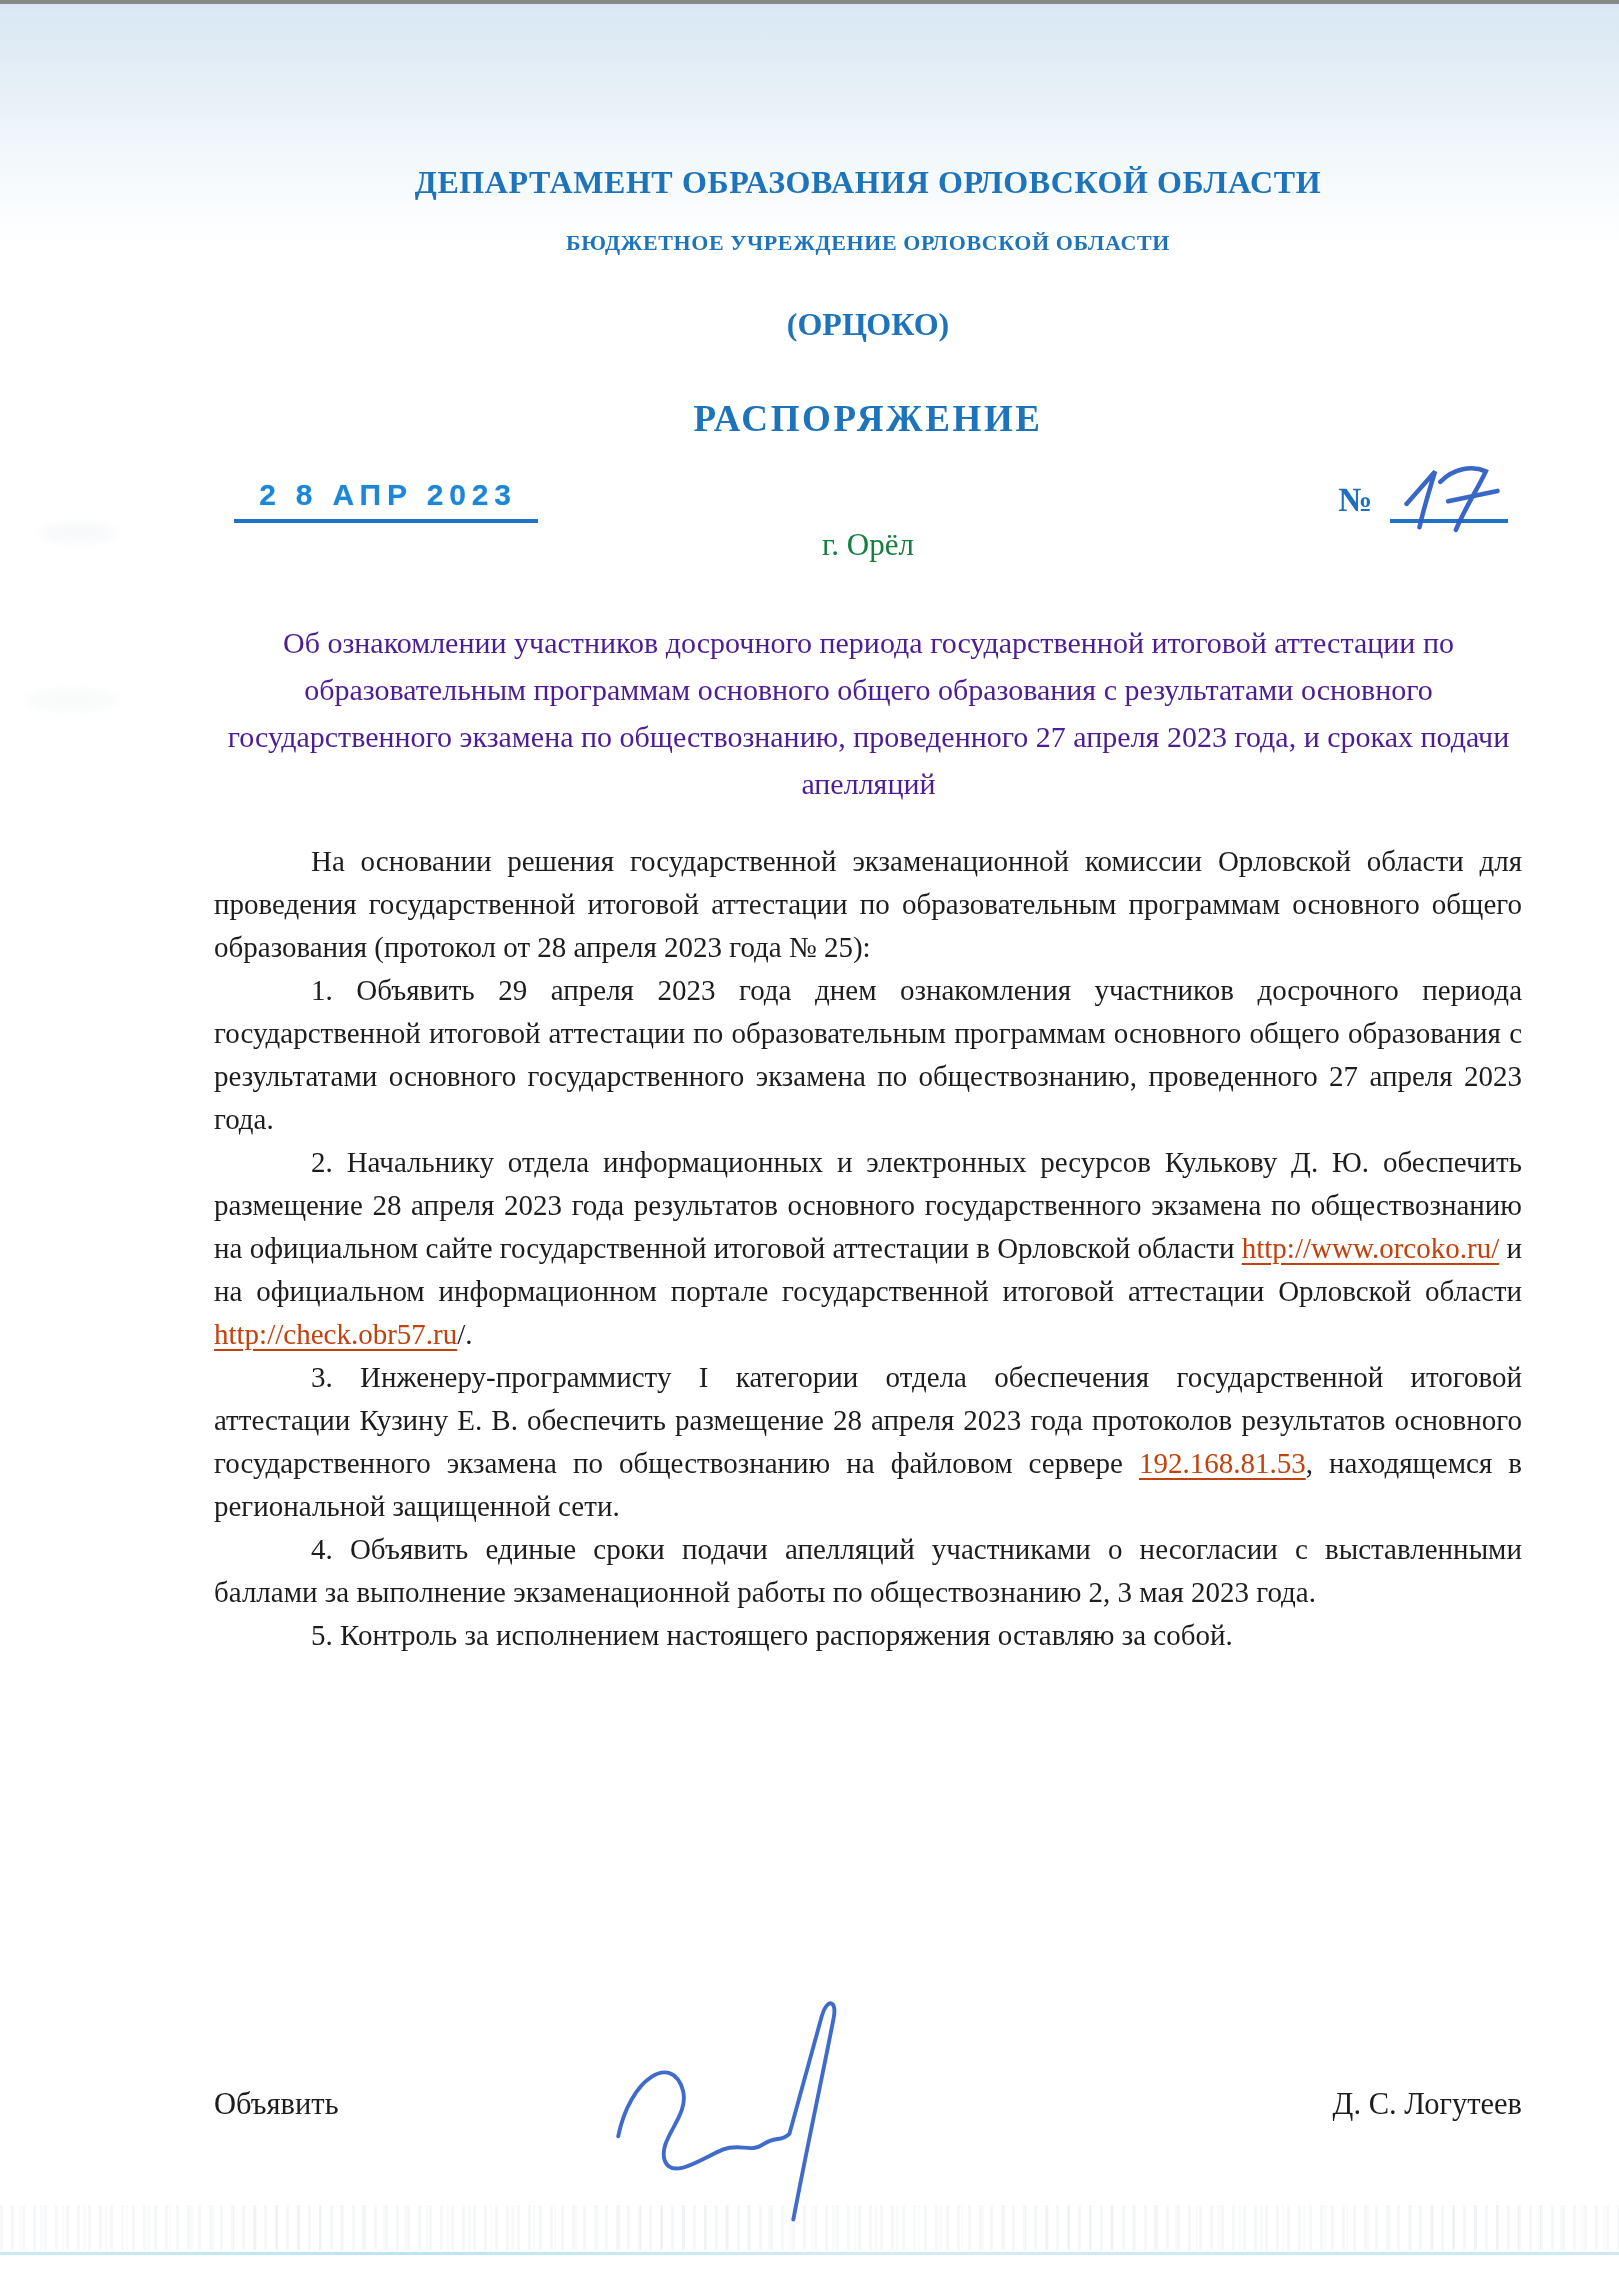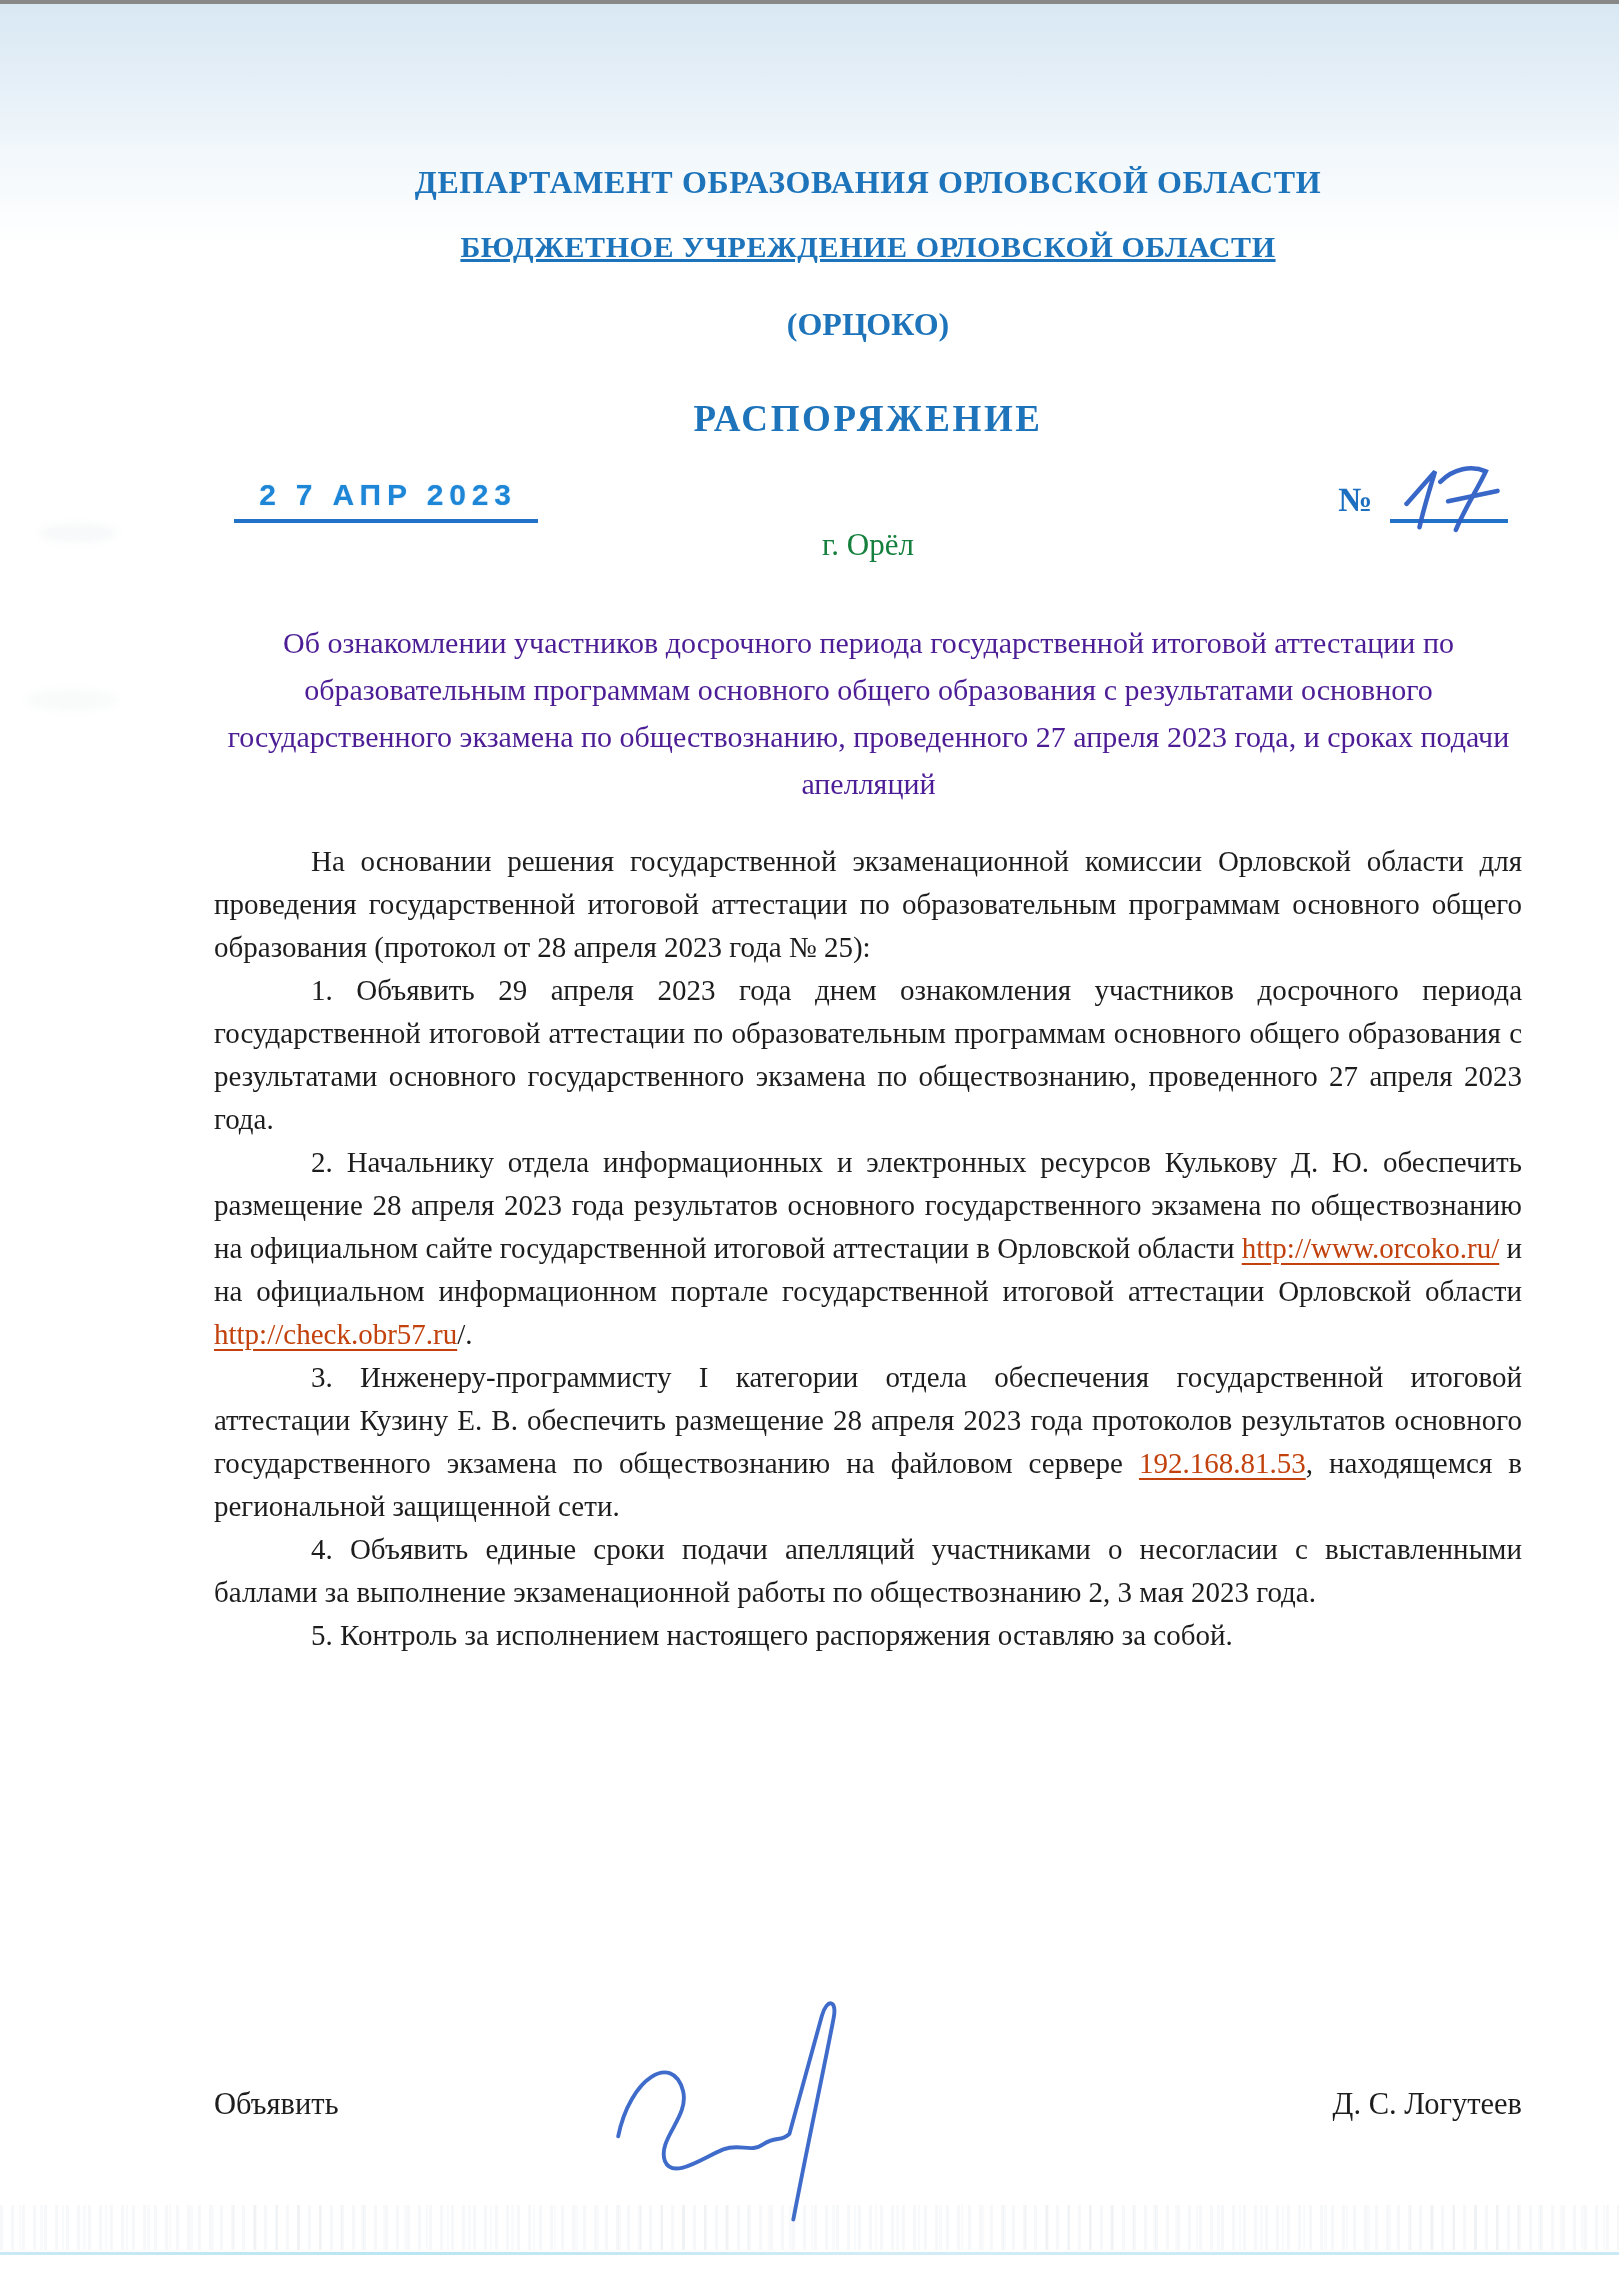--- a/index.html
+++ b/index.html
@@ -30,21 +30,21 @@
     position:absolute;left:0;top:2248px;width:100%;height:3.2px;
     background:linear-gradient(90deg,rgba(120,200,228,.40),rgba(140,212,236,.60) 25%,rgba(118,198,224,.32) 55%,rgba(150,216,238,.55) 85%,rgba(125,200,226,.4));
     pointer-events:none;
   }
   .smudge{position:absolute;border-radius:50%;filter:blur(3.9px);pointer-events:none;}
 
   .centered{position:absolute;left:214px;width:1308px;text-align:center;}
 
   .hdr{color:#1e74ba;font-weight:bold;}
   .hdr-dept{top:160px;font-size:32px;letter-spacing:0.6px;}
-  .hdr-inst1{top:226px;font-size:30px;letter-spacing:0.6px;text-decoration:underline;}
+  .hdr-inst1{top:226px;font-size:22px;letter-spacing:0.6px;}
   .hdr-inst2{top:262px;font-size:33px;}
   .hdr-abbr{top:302px;font-size:32px;}
   .doc-type{top:393px;font-size:37px;letter-spacing:2.6px;color:#1e74ba;font-weight:bold;}
 
   
   .stamp-text{
     position:absolute;left:239px;top:474px;width:298px;
     text-align:center;
     font-family:"Liberation Sans", sans-serif;
     font-weight:700;font-size:30px;letter-spacing:5.8px;
@@ -92,21 +92,21 @@
   <div class="top-tint"></div>
   <div class="smudge" style="left:39px;top:519px;width:78px;height:19.5px;background:rgba(130,150,165,.06);"></div>
   <div class="smudge" style="left:26px;top:685px;width:91px;height:22px;background:rgba(130,150,165,.05);"></div>
 
   <div class="centered hdr hdr-dept">ДЕПАРТАМЕНТ ОБРАЗОВАНИЯ ОРЛОВСКОЙ ОБЛАСТИ</div>
   <div class="centered hdr hdr-inst1">БЮДЖЕТНОЕ УЧРЕЖДЕНИЕ ОРЛОВСКОЙ ОБЛАСТИ</div>
   <div class="centered hdr hdr-abbr">(ОРЦОКО)</div>
 
   <div class="centered doc-type">РАСПОРЯЖЕНИЕ</div>
 
-  <div class="stamp-text">2 7 АПР 2023</div>
+  <div class="stamp-text">2 8 АПР 2023</div>
   <div class="stamp-underline"></div>
 
   <span class="num-label">№</span>
   <div class="num-underline"></div>
   <svg class="num-hand" viewBox="0 0 200 132" aria-hidden="true">
     <g fill="none" stroke="#2f5fc5" stroke-width="7" stroke-linecap="round" opacity="0.95">
       <path d="M 30 72 C 45 55, 60 38, 74 22 C 66 48, 56 80, 50 108"></path>
       <path d="M 82 38 C 102 18, 130 12, 152 22 C 140 48, 120 78, 106 112"></path>
       <path d="M 94 68 L 170 52"></path>
     </g>

